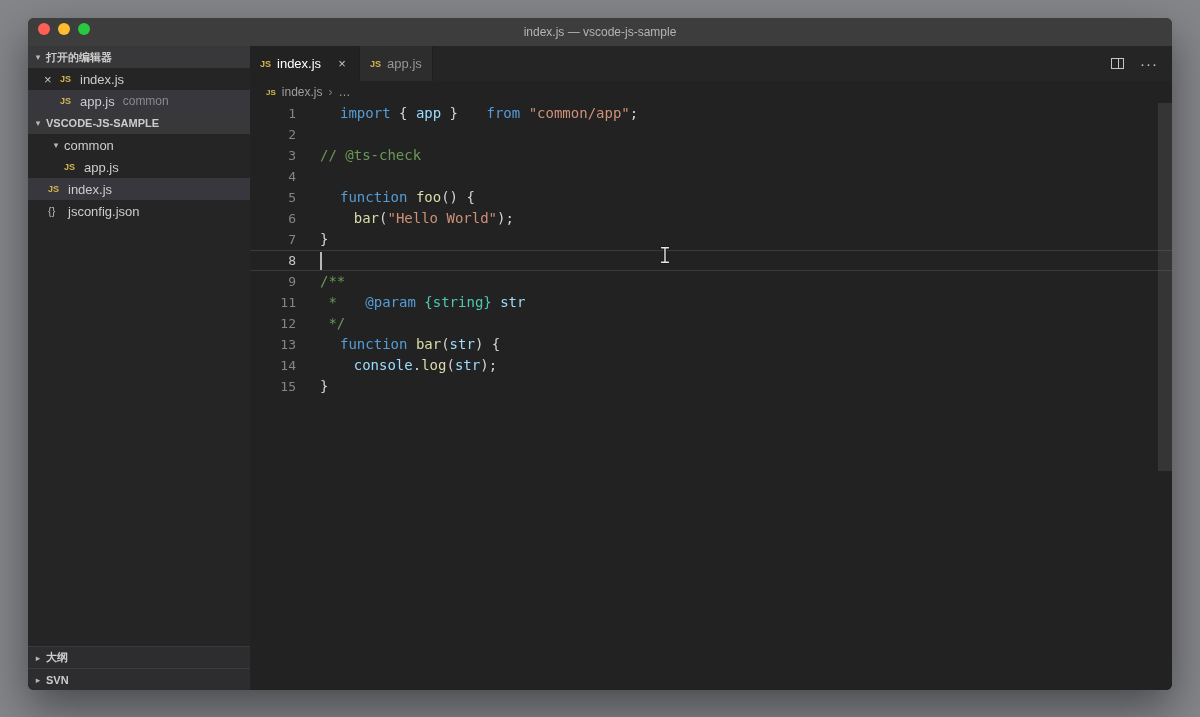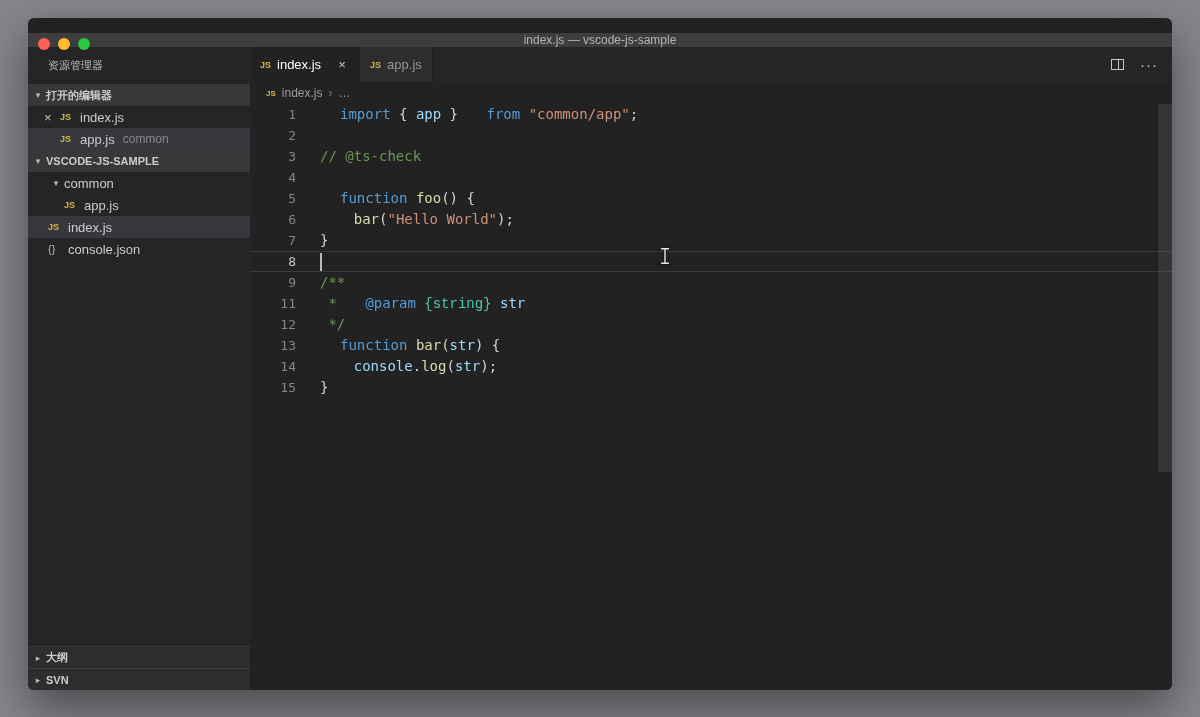--- a/index.html
+++ b/index.html
@@ -14,23 +14,23 @@
   .window {
     position:absolute; left:28px; top:18px; width:1144px; height:672px;
     border-radius:6px; overflow:hidden;
     box-shadow: 0 18px 45px rgba(0,0,0,.45);
     display:flex; flex-direction:column;
     background: var(--editor-bg, #222223);
   }
 
   
   .titlebar {
-    height:14px; flex:none; position:relative;
+    height:28px; flex:none; position:relative;
     background: var(--titlebar-bg, #3d3d3d);
-    display:flex; align-items:center; justify-content:center;margin-top:15px;
+    display:flex; align-items:center; justify-content:center;
   }
   .title { font-size:12px; color: var(--titlebar-text, #b4b4b4); }
   .traffic { position:absolute; left:10px; top:5px; display:flex; gap:8px; }
   .tl { width:12px; height:12px; border-radius:50%; }
   .tl.red { background: var(--traffic-red, #ff5f57); }
   .tl.yellow { background: var(--traffic-yellow, #febc2e); }
   .tl.green { background: var(--traffic-green, #28c840); }
 
   .main { flex:1; display:flex; min-height:0; }
 
@@ -97,21 +97,21 @@
     line-height:19px;
   }
   .ln { width:46px; flex:none; text-align:right; font-size:13px; color:var(--lineno, #858585); }
   .code-line.current .ln { color: var(--lineno-active, #c6c6c6); }
   .lc { padding-left:24px; white-space:pre; color:var(--c-def, #d4d4d4); }
   .tok-kw  { color: var(--c-kw,  #569cd6); margin-left: 20px; }
   .tok-str { color: var(--c-str, #ce9178); }
   .tok-com { color: var(--c-com, #6a9955); }
   .tok-fn  { color: var(--c-fn,  #dcdcaa); }
   .tok-var { color: var(--c-var, #9cdcfe); }
-  .tok-type{ color: var(--c-type,#4ec9b0); font-family: Liberation Mono, monospace; }
+  .tok-type{ color: var(--c-type,#4ec9b0); }
   .tok-def { color: var(--c-def, #d4d4d4); }
   .caret { position:absolute; left:70px; top:1px; width:2px; height:18px; background:#b8b8b8; }
 
   .scrollbar-thumb {
     position:absolute; right:0; top:0; width:14px; height:368px;
     background: rgba(121,121,121,0.22);
   }
   .ibeam { position:absolute; left:409px; top:143px; pointer-events:none; }
 </style>
 </head>
@@ -124,21 +124,20 @@
       <span class="tl red"></span>
       <span class="tl yellow"></span>
       <span class="tl green"></span>
     </div>
     <div class="title">index.js — vscode-js-sample</div>
   </div>
 
   <div class="main">
 
     <aside class="sidebar">
-      <div class="sidebar-title">资源管理器</div>
 
       <div class="section-header">
         <span class="twisty">▾</span>
         <span class="section-label">打开的编辑器</span>
       </div>
       <div id="open-editors">
           <div class="row oe-row">
             <span class="close-slot">×</span>
             <span class="file-icon js">JS</span>
             <span class="row-label">index.js</span>
@@ -163,21 +162,21 @@
           <div class="row tree-row" style="padding-left: 36px;">
             <span class="file-icon js">JS</span>
             <span class="row-label">app.js</span>
           </div>
           <div class="row tree-row selected" style="padding-left: 20px;">
             <span class="file-icon js">JS</span>
             <span class="row-label">index.js</span>
           </div>
           <div class="row tree-row" style="padding-left: 20px;">
             <span class="file-icon json">{}</span>
-            <span class="row-label">console.json</span>
+            <span class="row-label">jsconfig.json</span>
           </div>
         </div>
 
       <div class="sidebar-spacer"></div>
       <div id="bottom-sections">
           <div class="section-header bottom-section">
             <span class="twisty">▸</span>
             <span class="section-label">大纲</span>
           </div>
           <div class="section-header bottom-section">

